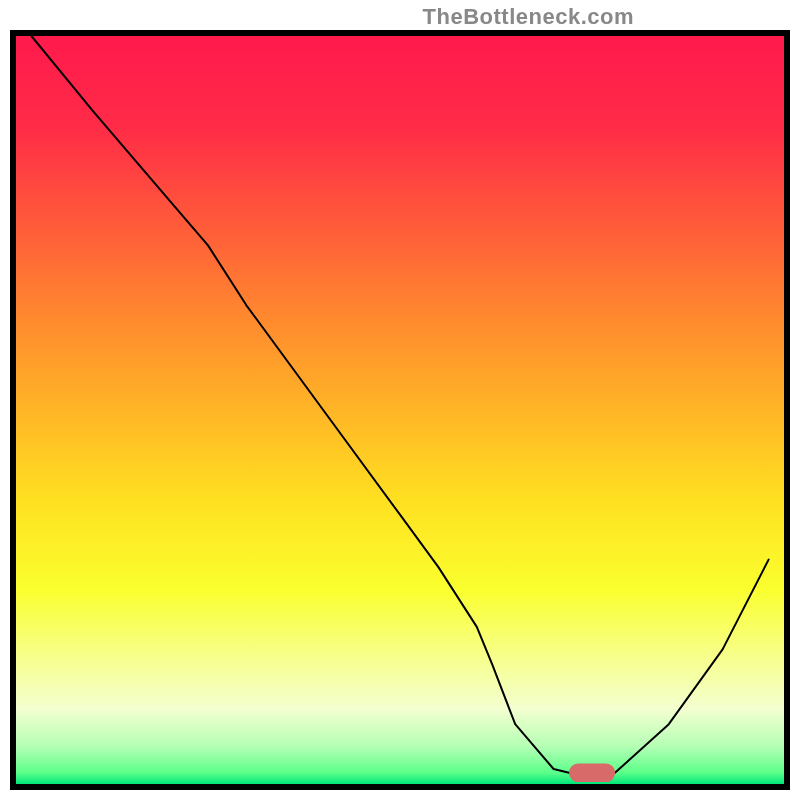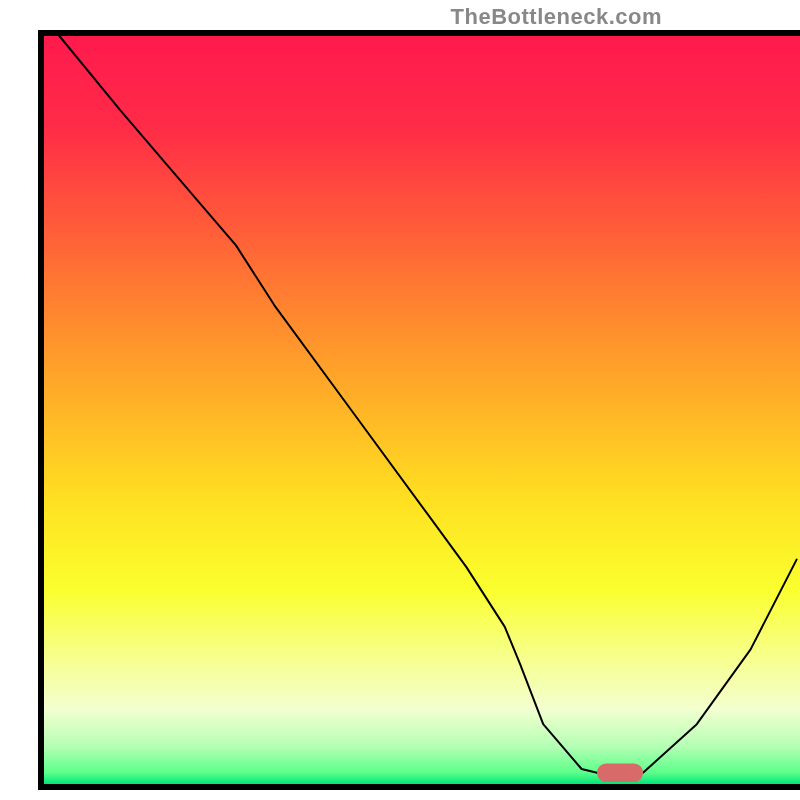--- a/index.html
+++ b/index.html
@@ -7,21 +7,20 @@
     padding: 0;
     width: 800px;
     height: 800px;
     background: #ffffff;
     font-family: Arial, Helvetica, sans-serif;
   }
   .frame {
     position: relative;
     width: 644px;
     height: 800px;
-    margin-left: 28px;
   }
   .watermark {
     position: absolute;
     top: 4px;
     right: 10px;
     font-size: 22px;
     font-weight: bold;
     color: #888888;
     letter-spacing: 0.5px;
   }

